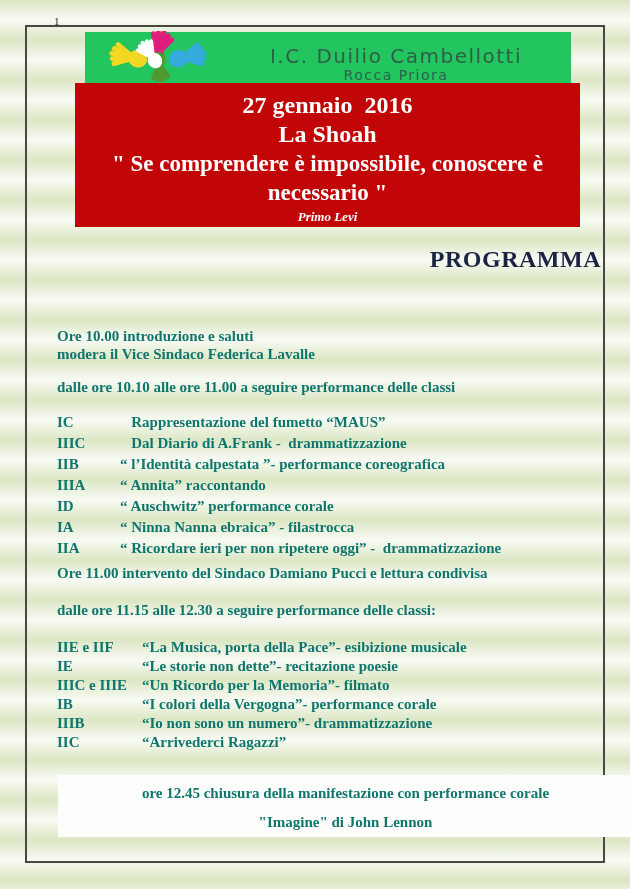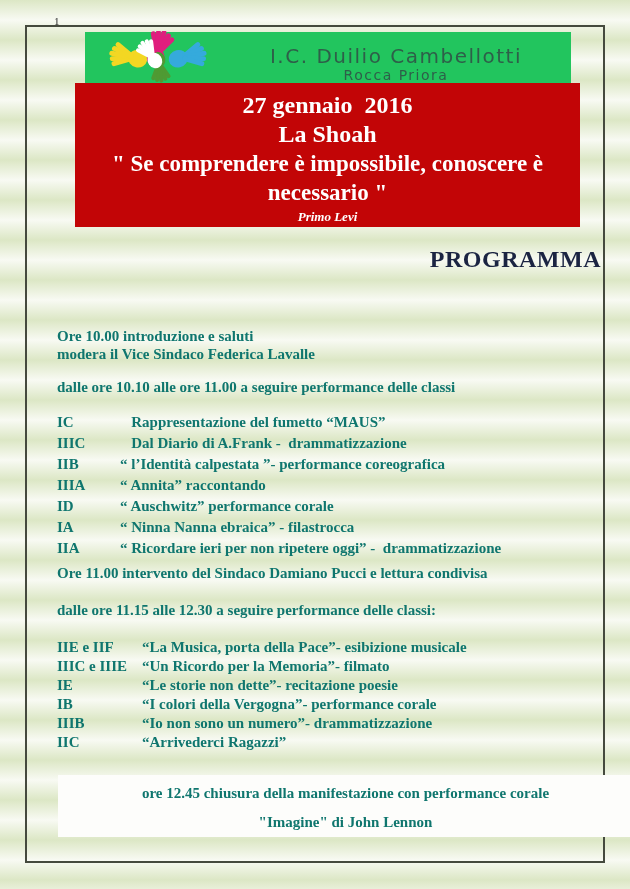--- a/index.html
+++ b/index.html
@@ -143,26 +143,26 @@
 <div class="interlude red">Ore 11.00 intervento del Sindaco Damiano Pucci e lettura condivisa</div>
 
 <div class="s2-heading red">dalle ore 11.15 alle 12.30 a seguire performance delle classi:</div>
 
 <div class="list2 red">
   <div class="row">
       <span class="code">IIE e IIF</span>
       <span class="desc">“La Musica, porta della Pace”- esibizione musicale</span>
     </div>
   <div class="row">
+      <span class="code">IE</span>
+      <span class="desc">“Le storie non dette”- recitazione poesie</span>
+    </div>
+  <div class="row">
       <span class="code">IIIC e IIIE</span>
       <span class="desc">“Un Ricordo per la Memoria”- filmato</span>
-    </div>
-  <div class="row">
-      <span class="code">IE</span>
-      <span class="desc">“Le storie non dette”- recitazione poesie</span>
     </div>
   <div class="row">
       <span class="code">IB</span>
       <span class="desc">“I colori della Vergogna”- performance corale</span>
     </div>
   <div class="row">
       <span class="code">IIIB</span>
       <span class="desc">“Io non sono un numero”- drammatizzazione</span>
     </div>
   <div class="row">

